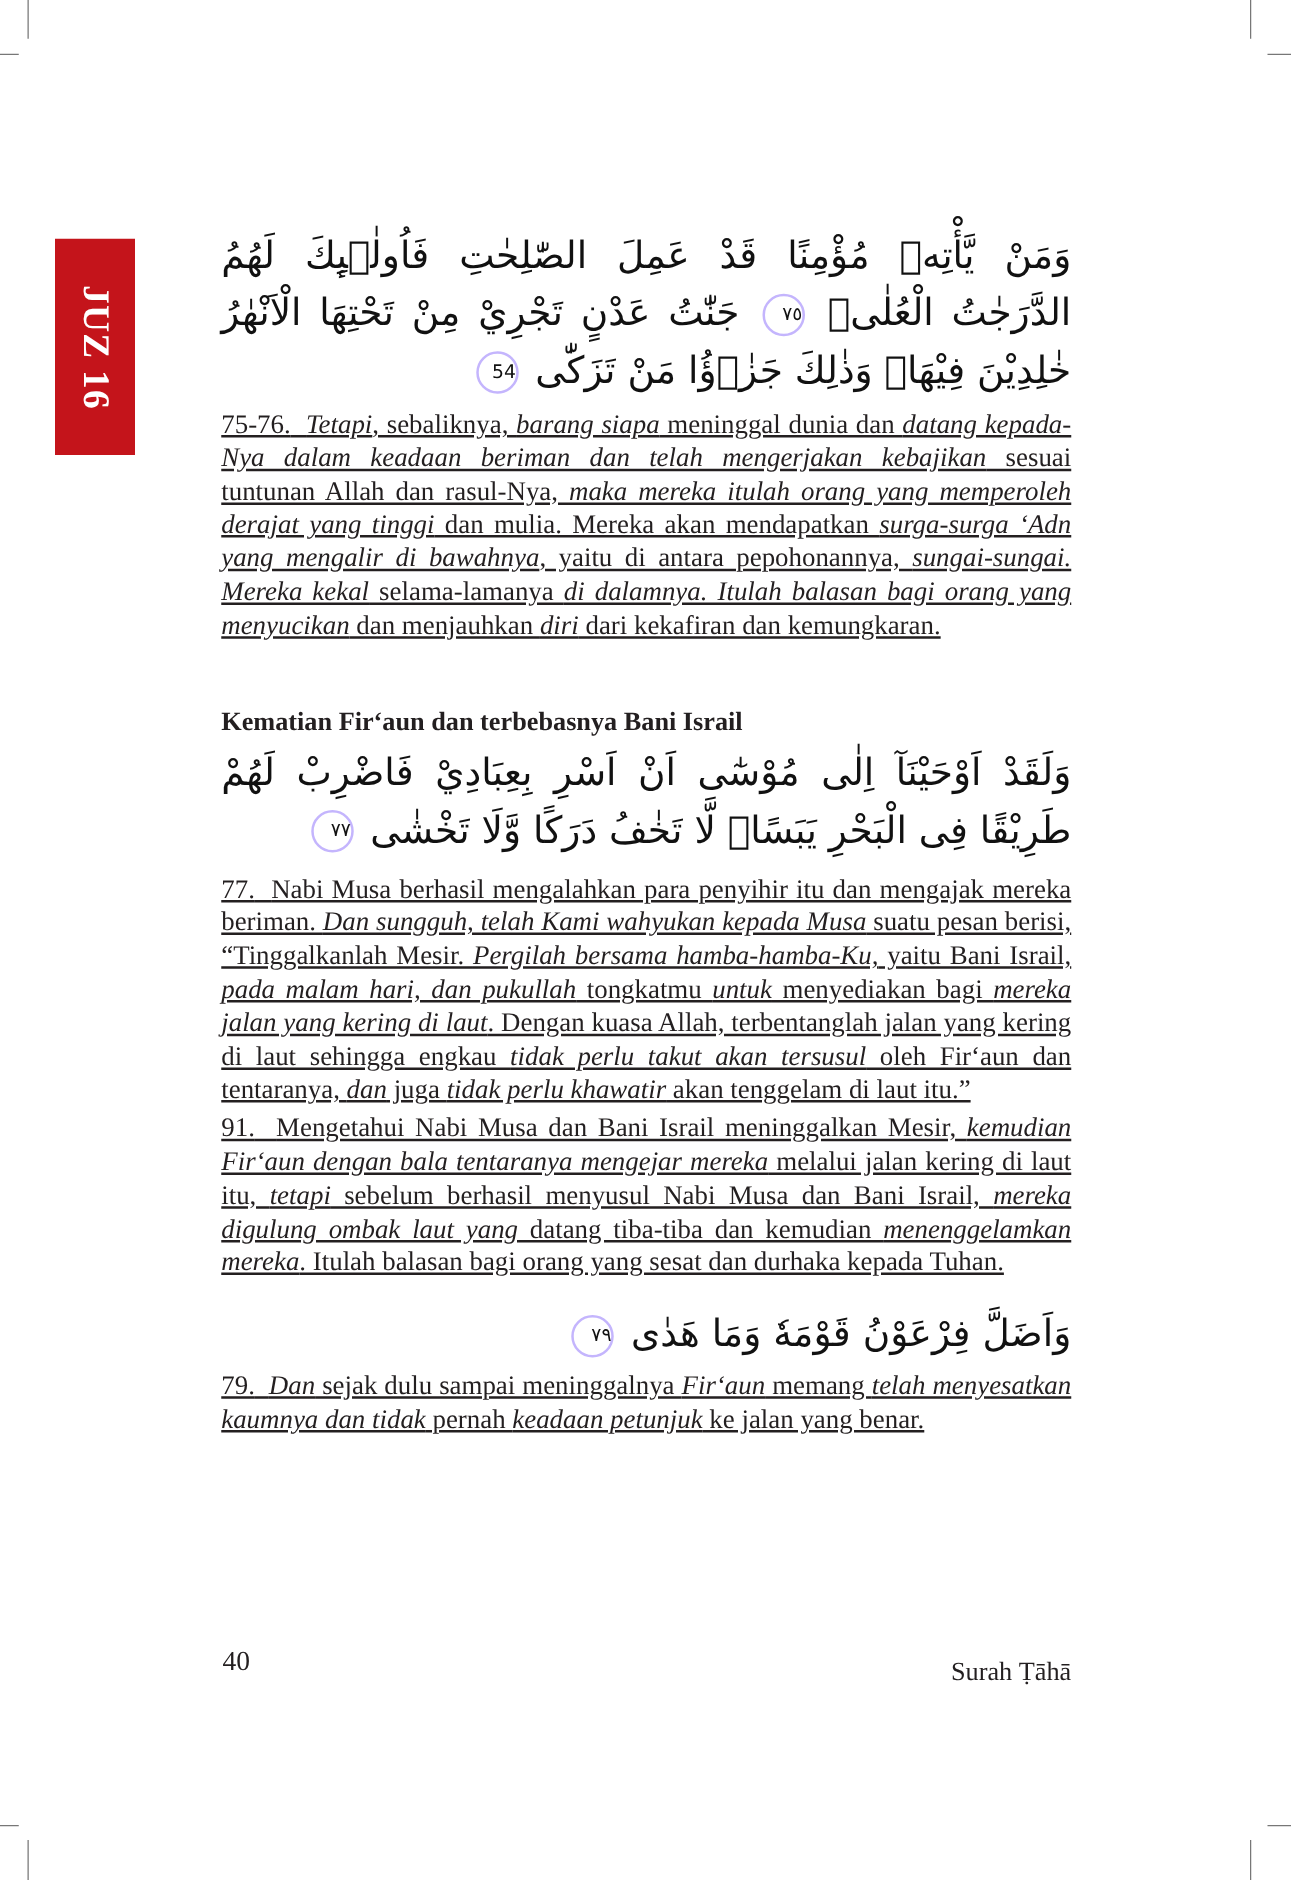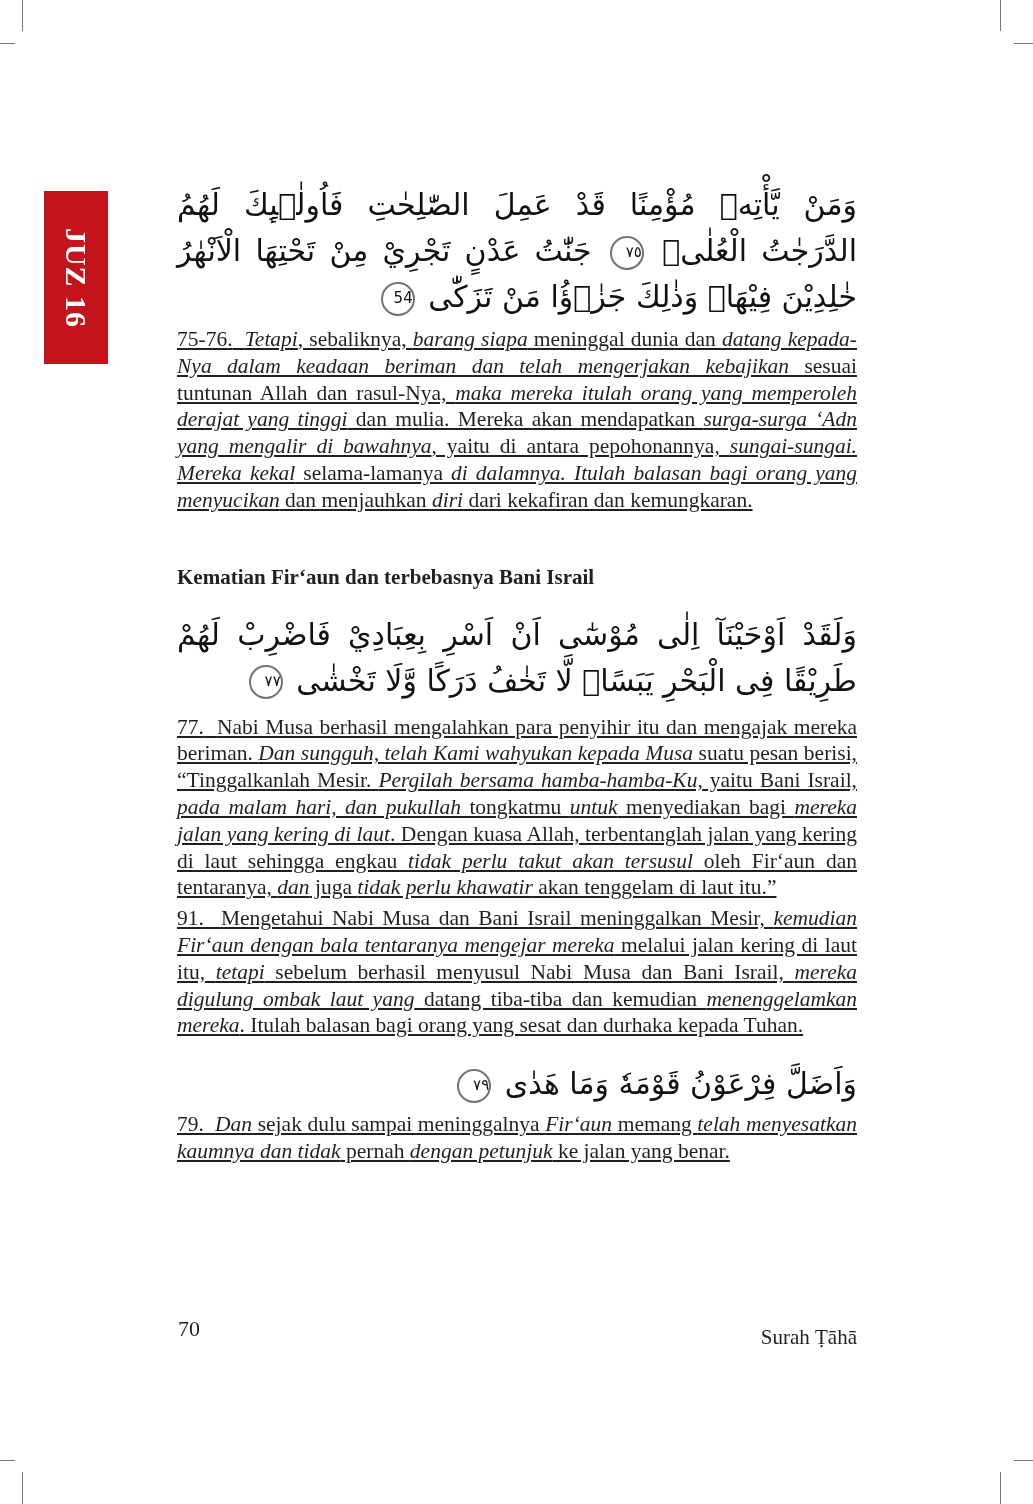--- a/index.html
+++ b/index.html
@@ -15,21 +15,21 @@
   .tab span {
     color:#fff; font-weight:bold; font-size:30px; letter-spacing:1px;
     transform:rotate(90deg); white-space:nowrap; font-family:"Liberation Serif",serif;
   }
   .content { position:absolute; left:177px; width:680px; top:180px; }
   .arabic {
     direction:rtl; text-align:justify; text-align-last:right;
     font-family:"DejaVu Sans",sans-serif; font-size:30px; line-height:46px; color:#111;
   }
   .ayah-mark {
-    display:inline-block; min-width:30px; height:30px; border:2px solid #737373; border-radius:50%;
+    display:inline-block; min-width:30px; height:30px; border:2px solid #c4b5fd; border-radius:50%;
     font-size:15px; line-height:28px; text-align:center; vertical-align:middle; margin:0 4px;
     direction:rtl; font-family:"DejaVu Sans",sans-serif;
   }
   .trans {
     font-size:21.5px; line-height:26.8px; text-align:justify; hyphens:manual;
     margin:0;
     text-decoration:underline;
   }
   .trans i { font-style:italic; }
   .heading { font-weight:bold; font-size:21px; margin:0; }
@@ -61,39 +61,39 @@
     <span>تَحْتِهَا الْاَنْهٰرُ خٰلِدِيْنَ فِيْهَاۗ وَذٰلِكَ جَزٰۤؤُا مَنْ تَزَكّٰى</span>
     <span class="ayah-mark">54</span>
   </div>
   <p class="trans" style="margin-top:6px;">
     <span>75-76.</span>&nbsp;
     <span class="segs"><i>Tetapi</i><span>, sebaliknya, </span><i>barang siapa</i><span> meninggal dunia dan </span><i>datang kepada-Nya dalam keadaan beriman dan telah mengerjakan kebajikan</i><span> sesuai tuntunan Allah dan rasul-Nya, </span><i>maka mereka itulah orang yang memperoleh derajat yang tinggi</i><span> dan mulia. Mereka akan mendapatkan </span><i>surga-surga ‘Adn yang mengalir di bawahnya</i><span>, yaitu di antara pepohonannya, </span><i>sungai-sungai. Mereka kekal</i><span> selama-lamanya </span><i>di dalamnya. Itulah balasan bagi orang yang menyucikan</i><span> dan menjauhkan </span><i>diri</i><span> dari kekafiran dan kemungkaran.</span></span>
   </p>
 
   <p class="heading" style="margin-top:51px;">Kematian Fir‘aun dan terbebasnya Bani Israil</p>
 
-  <div class="arabic" style="margin-top:22px;">
+  <div class="arabic" style="margin-top:6px;">
     <span>وَلَقَدْ اَوْحَيْنَآ اِلٰى مُوْسٰٓى اَنْ اَسْرِ بِعِبَادِيْ فَاضْرِبْ لَهُمْ طَرِيْقًا فِى الْبَحْرِ يَبَسًاۙ لَّا تَخٰفُ دَرَكًا وَّلَا</span>
     <span>تَخْشٰى</span>
     <span class="ayah-mark">٧٧</span>
   </div>
   <p class="trans" style="margin-top:10px;">
     <span>77.</span>&nbsp;
     <span class="segs"><span>Nabi Musa berhasil mengalahkan para penyihir itu dan mengajak mereka beriman. </span><i>Dan sungguh, telah Kami wahyukan kepada Musa</i><span> suatu pesan berisi, “Tinggalkanlah Mesir. </span><i>Pergilah bersama hamba-hamba-Ku,</i><span> yaitu Bani Israil, </span><i>pada malam hari, dan pukullah</i><span> tongkatmu </span><i>untuk</i><span> me­nyediakan bagi </span><i>mereka jalan yang kering di laut</i><span>. Dengan kuasa Allah, ter­bentanglah jalan yang kering di laut sehingga engkau </span><i>tidak perlu takut akan tersusul</i><span> oleh Fir‘aun dan tentaranya, </span><i>dan</i><span> juga </span><i>tidak perlu khawatir</i><span> akan tenggelam di laut itu.”</span></span>
   </p>
 
   <p class="trans" style="margin-top:4px;">
     <span>91.</span>&nbsp;
     <span class="segs"><span>Mengetahui Nabi Musa dan Bani Israil meninggalkan Mesir, </span><i>kemu­dian Fir‘aun dengan bala tentaranya mengejar mereka</i><span> melalui jalan kering di laut itu, </span><i>tetapi</i><span> sebelum berhasil menyusul Nabi Musa dan Bani Israil, </span><i>mereka digulung ombak laut yang</i><span> datang tiba-tiba dan kemudian </span><i>meneng­gelamkan mereka</i><span>. Itulah balasan bagi orang yang sesat dan durhaka ke­pada Tuhan.</span></span>
   </p>
 
   <div class="arabic" style="margin-top:22px;">
     <span>وَاَضَلَّ فِرْعَوْنُ قَوْمَهٗ وَمَا هَدٰى</span>
     <span class="ayah-mark">٧٩</span>
   </div>
   <p class="trans" style="margin-top:4px;">
     <span>79.</span>&nbsp;
-    <span class="segs"><i>Dan</i><span> sejak dulu sampai meninggalnya </span><i>Fir‘aun</i><span> memang </span><i>telah menye­satkan kaumnya dan tidak</i><span> pernah </span><i>dengan petunjuk</i><span> ke jalan yang benar.</span></span>
+    <span class="segs"><i>Dan</i><span> sejak dulu sampai meninggalnya </span><i>Fir‘aun</i><span> memang </span><i>telah menye­satkan kaumnya dan tidak</i><span> pernah </span><i>keadaan petunjuk</i><span> ke jalan yang benar.</span></span>
   </p>
 </div>
 
-<div class="footer-num">70</div>
+<div class="footer-num">40</div>
 <div class="footer-surah">Surah Ṭāhā</div>
 
 </body></html>

